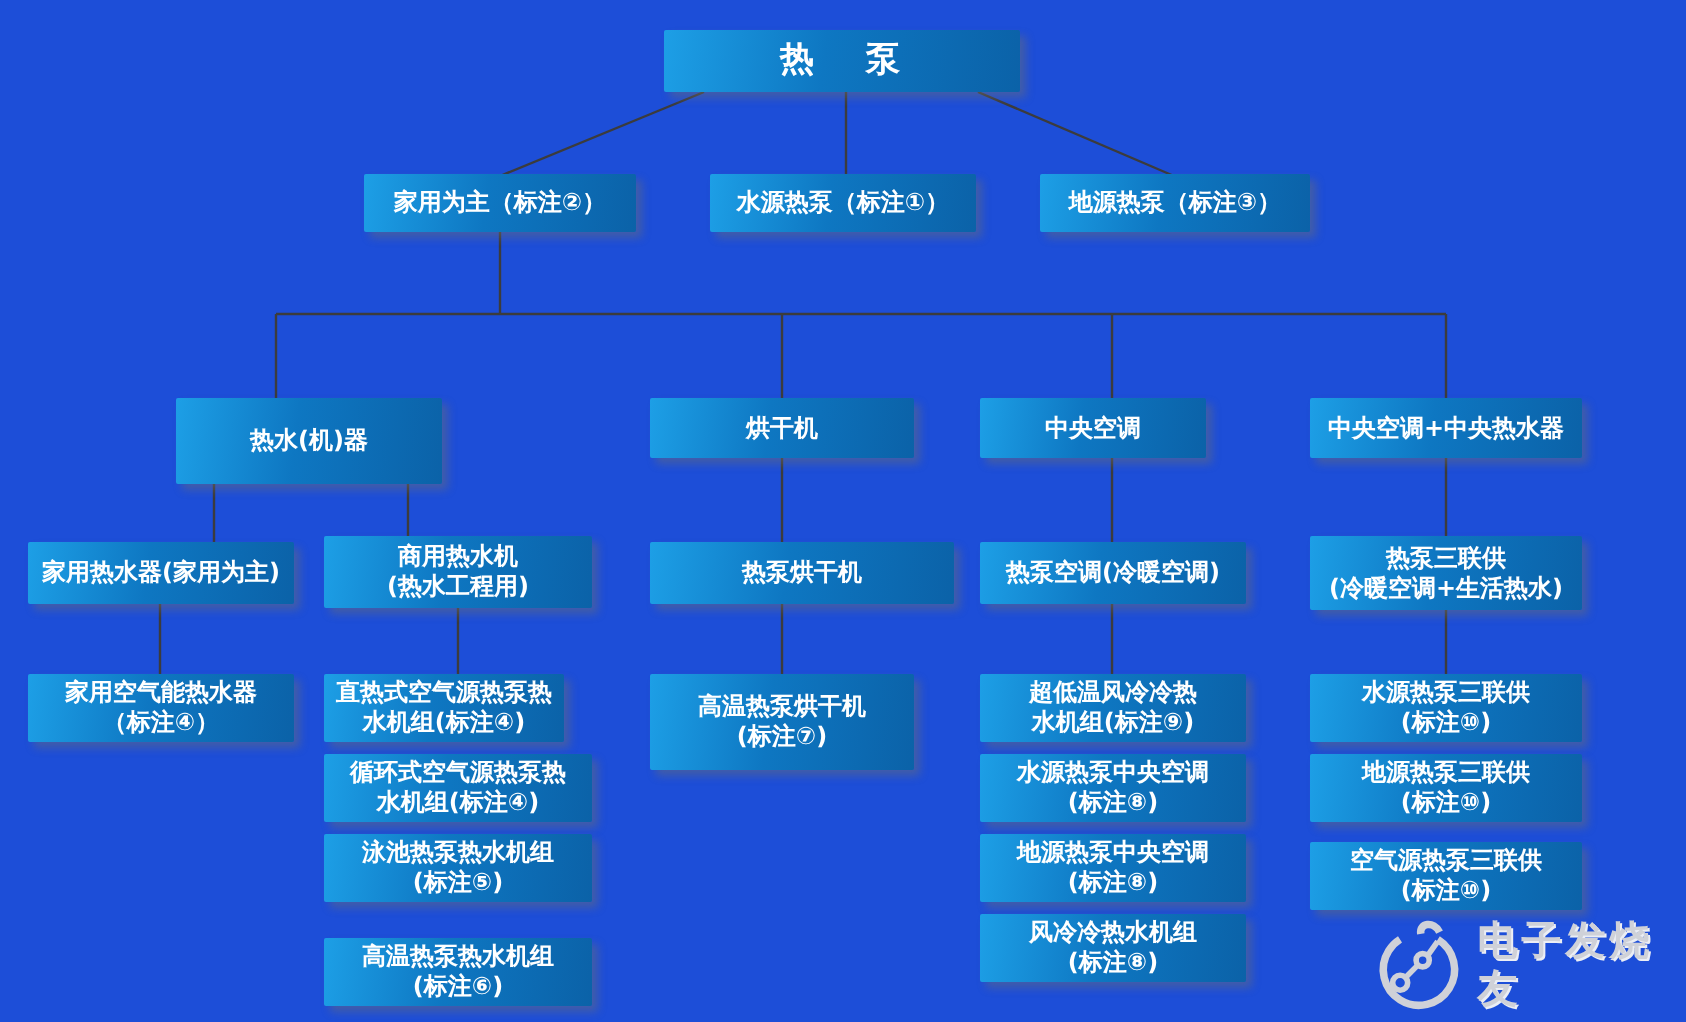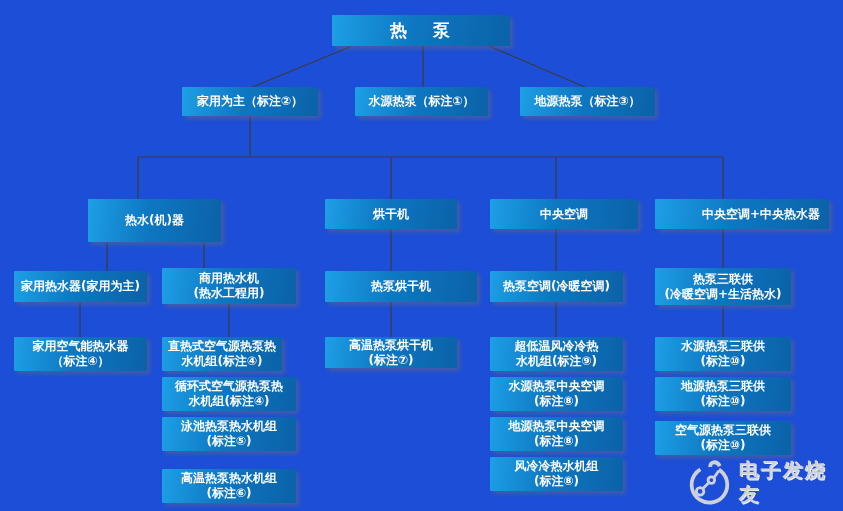--- a/index.html
+++ b/index.html
@@ -96,22 +96,22 @@
   </svg>
 
   <div class="node root" style="left:332px;top:15px;width:178px;height:31px;">热 泵</div>
 
   <div class="node" style="left:182px;top:87px;width:136px;height:29px;">家用为主（标注②）</div>
   <div class="node" style="left:355px;top:87px;width:133px;height:29px;">水源热泵（标注①）</div>
   <div class="node" style="left:520px;top:87px;width:135px;height:29px;">地源热泵（标注③）</div>
 
   <div class="node" style="left:88px;top:199px;width:133px;height:43px;">热水(机)器</div>
   <div class="node" style="left:325px;top:199px;width:132px;height:30px;">烘干机</div>
-  <div class="node" style="left:490px;top:199px;width:148px;height:30px;">中央空调</div>
-  <div class="node" style="left:655px;top:199px;width:136px;height:30px;padding-left:38px;">中央空调+中央热水器</div>
+  <div class="node" style="left:490px;top:199px;width:113px;height:30px;">中央空调</div>
+  <div class="node" style="left:655px;top:199px;width:136px;height:30px;">中央空调+中央热水器</div>
 
   <div class="node" style="left:14px;top:271px;width:133px;height:31px;">家用热水器(家用为主)</div>
   <div class="node" style="left:162px;top:268px;width:134px;height:36px;">商用热水机
 (热水工程用)</div>
   <div class="node" style="left:325px;top:271px;width:152px;height:31px;">热泵烘干机</div>
   <div class="node" style="left:490px;top:271px;width:133px;height:31px;">热泵空调(冷暖空调)</div>
   <div class="node" style="left:655px;top:268px;width:136px;height:37px;">热泵三联供
 (冷暖空调+生活热水)</div>
 
   <div class="node" style="left:14px;top:337px;width:133px;height:34px;">家用空气能热水器
@@ -119,21 +119,21 @@
 
   <div class="node" style="left:162px;top:337px;width:120px;height:34px;">直热式空气源热泵热
 水机组(标注④)</div>
   <div class="node" style="left:162px;top:377px;width:134px;height:34px;">循环式空气源热泵热
 水机组(标注④)</div>
   <div class="node" style="left:162px;top:417px;width:134px;height:34px;">泳池热泵热水机组
 (标注⑤)</div>
   <div class="node" style="left:162px;top:457px;width:134px;height:34px;margin-top:12px;">高温热泵热水机组
 (标注⑥)</div>
 
-  <div class="node" style="left:325px;top:337px;width:132px;height:31px;">高温热泵烘干机
+  <div class="node" style="left:325px;top:337px;width:132px;height:48px;">高温热泵烘干机
 (标注⑦)</div>
 
   <div class="node" style="left:490px;top:337px;width:133px;height:34px;">超低温风冷冷热
 水机组(标注⑨)</div>
   <div class="node" style="left:490px;top:377px;width:133px;height:34px;">水源热泵中央空调
 (标注⑧)</div>
   <div class="node" style="left:490px;top:417px;width:133px;height:34px;">地源热泵中央空调
 (标注⑧)</div>
   <div class="node" style="left:490px;top:457px;width:133px;height:34px;">风冷冷热水机组
 (标注⑧)</div>

